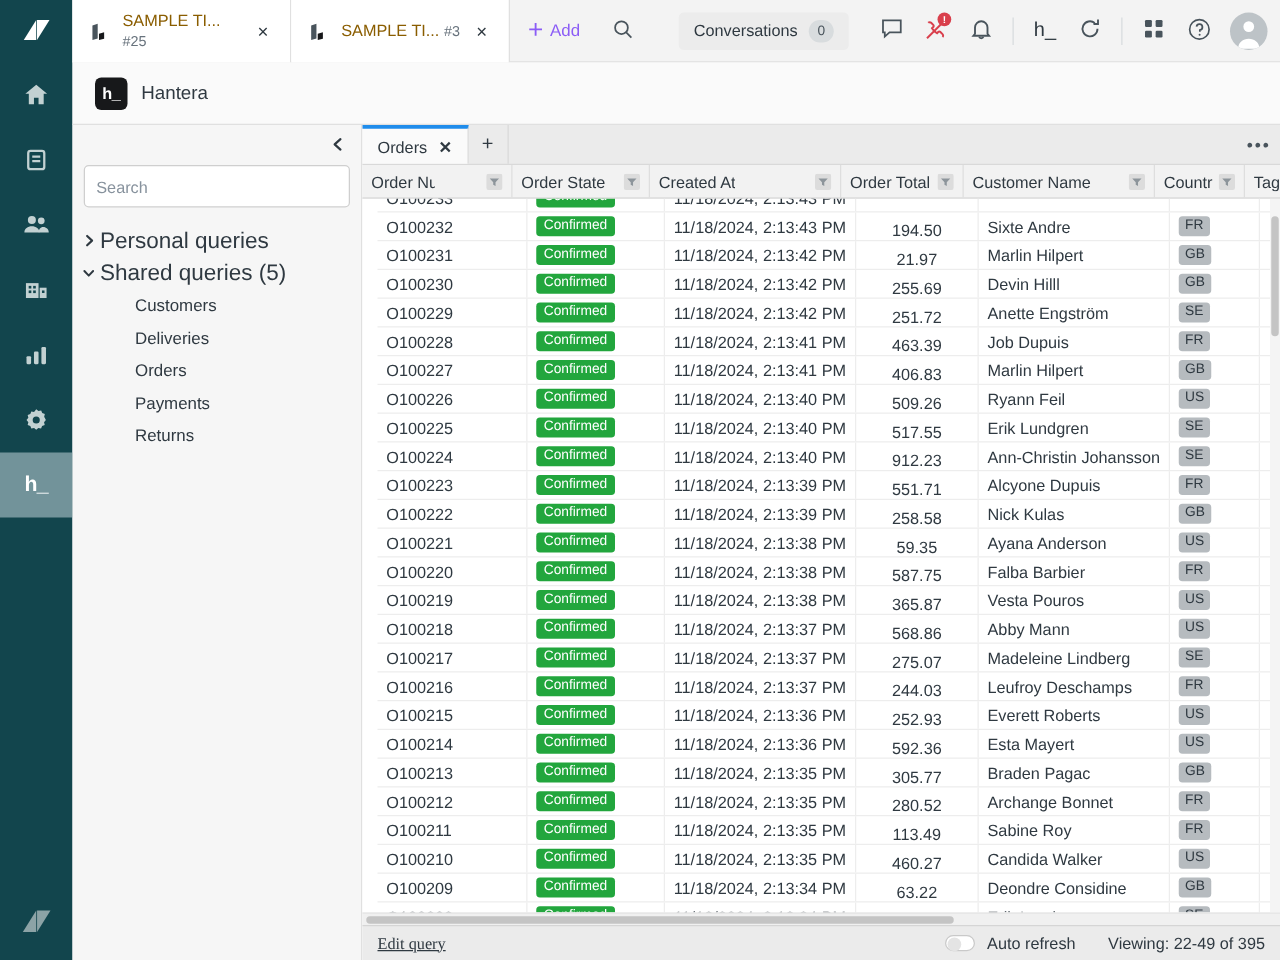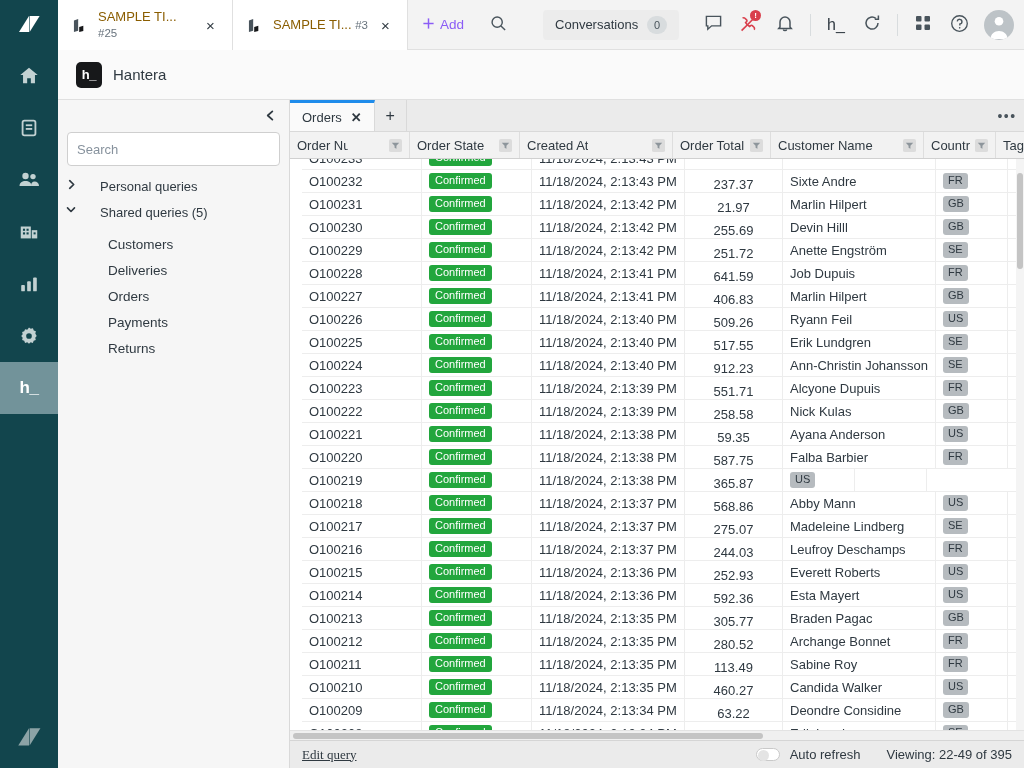--- a/index.html
+++ b/index.html
@@ -124,22 +124,22 @@
   .collapse-chev { color: #2f3941; font-size: 14px; line-height: 1; cursor: pointer; }
   .qsearch-wrap { padding: 0 9px; }
   .qsearch {
     width: 100%; height: 30px; border: 1px solid #cfcfcf; border-radius: 4px;
     background: #fff; padding: 16px 9px; font-size: 13px;
     font-family: "Liberation Sans", sans-serif; color: #2f3941;
   }
   .qsearch::placeholder { color: #87929d; }
   .qtree { padding: 13px 0 0 8px; }
   .qgroup {
-    display: flex; align-items: flex-start; gap: 24px;
-    height: 26px; font-size: 13px; color: #2f3941; cursor: pointer;
+    display: flex; align-items: center; gap: 4px;
+    height: 26px; font-size: 18px; color: #2f3941; cursor: pointer;
   }
   .qchev { width: 10px; display: flex; justify-content: center; color: #2f3941; font-size: 11px; }
   .qchild {
     height: 26px; display: flex; align-items: center;
     padding-left: 42px; font-size: 13.5px; color: #2f3941; cursor: pointer;
   }
 
   
   .tablearea { flex: 1 1 auto; display: flex; flex-direction: column; min-width: 0; min-height: 0; background: #fff; }
 
@@ -578,21 +578,21 @@
                 <div class="td c-cust"></div>
                 <div class="td c-ctry"></div>
                 <div class="td c-tags"></div>
               </div>
               <div class="trow">
                 <div class="td c-num">O100232</div>
                 <div class="td c-state">
                   <span class="pill-state">Confirmed</span>
                 </div>
                 <div class="td c-date">11/18/2024, 2:13:43 PM</div>
-                <div class="td c-total right">237.37</div>
+                <div class="td c-total right">194.50</div>
                 <div class="td c-cust">Sixte Andre</div>
                 <div class="td c-ctry">
                   <span class="pill-ctry">FR</span>
                 </div>
                 <div class="td c-tags"></div>
               </div>
               <div class="trow">
                 <div class="td c-num">O100231</div>
                 <div class="td c-state">
                   <span class="pill-state">Confirmed</span>
@@ -630,21 +630,21 @@
                   <span class="pill-ctry">SE</span>
                 </div>
                 <div class="td c-tags"></div>
               </div>
               <div class="trow">
                 <div class="td c-num">O100228</div>
                 <div class="td c-state">
                   <span class="pill-state">Confirmed</span>
                 </div>
                 <div class="td c-date">11/18/2024, 2:13:41 PM</div>
-                <div class="td c-total right">641.59</div>
+                <div class="td c-total right">463.39</div>
                 <div class="td c-cust">Job Dupuis</div>
                 <div class="td c-ctry">
                   <span class="pill-ctry">FR</span>
                 </div>
                 <div class="td c-tags"></div>
               </div>
               <div class="trow">
                 <div class="td c-num">O100227</div>
                 <div class="td c-state">
                   <span class="pill-state">Confirmed</span>
@@ -748,20 +748,21 @@
                 </div>
                 <div class="td c-tags"></div>
               </div>
               <div class="trow">
                 <div class="td c-num">O100219</div>
                 <div class="td c-state">
                   <span class="pill-state">Confirmed</span>
                 </div>
                 <div class="td c-date">11/18/2024, 2:13:38 PM</div>
                 <div class="td c-total right">365.87</div>
+                <div class="td c-cust">Vesta Pouros</div>
                 <div class="td c-ctry">
                   <span class="pill-ctry">US</span>
                 </div>
                 <div class="td c-tags"></div>
               </div>
               <div class="trow">
                 <div class="td c-num">O100218</div>
                 <div class="td c-state">
                   <span class="pill-state">Confirmed</span>
                 </div>

